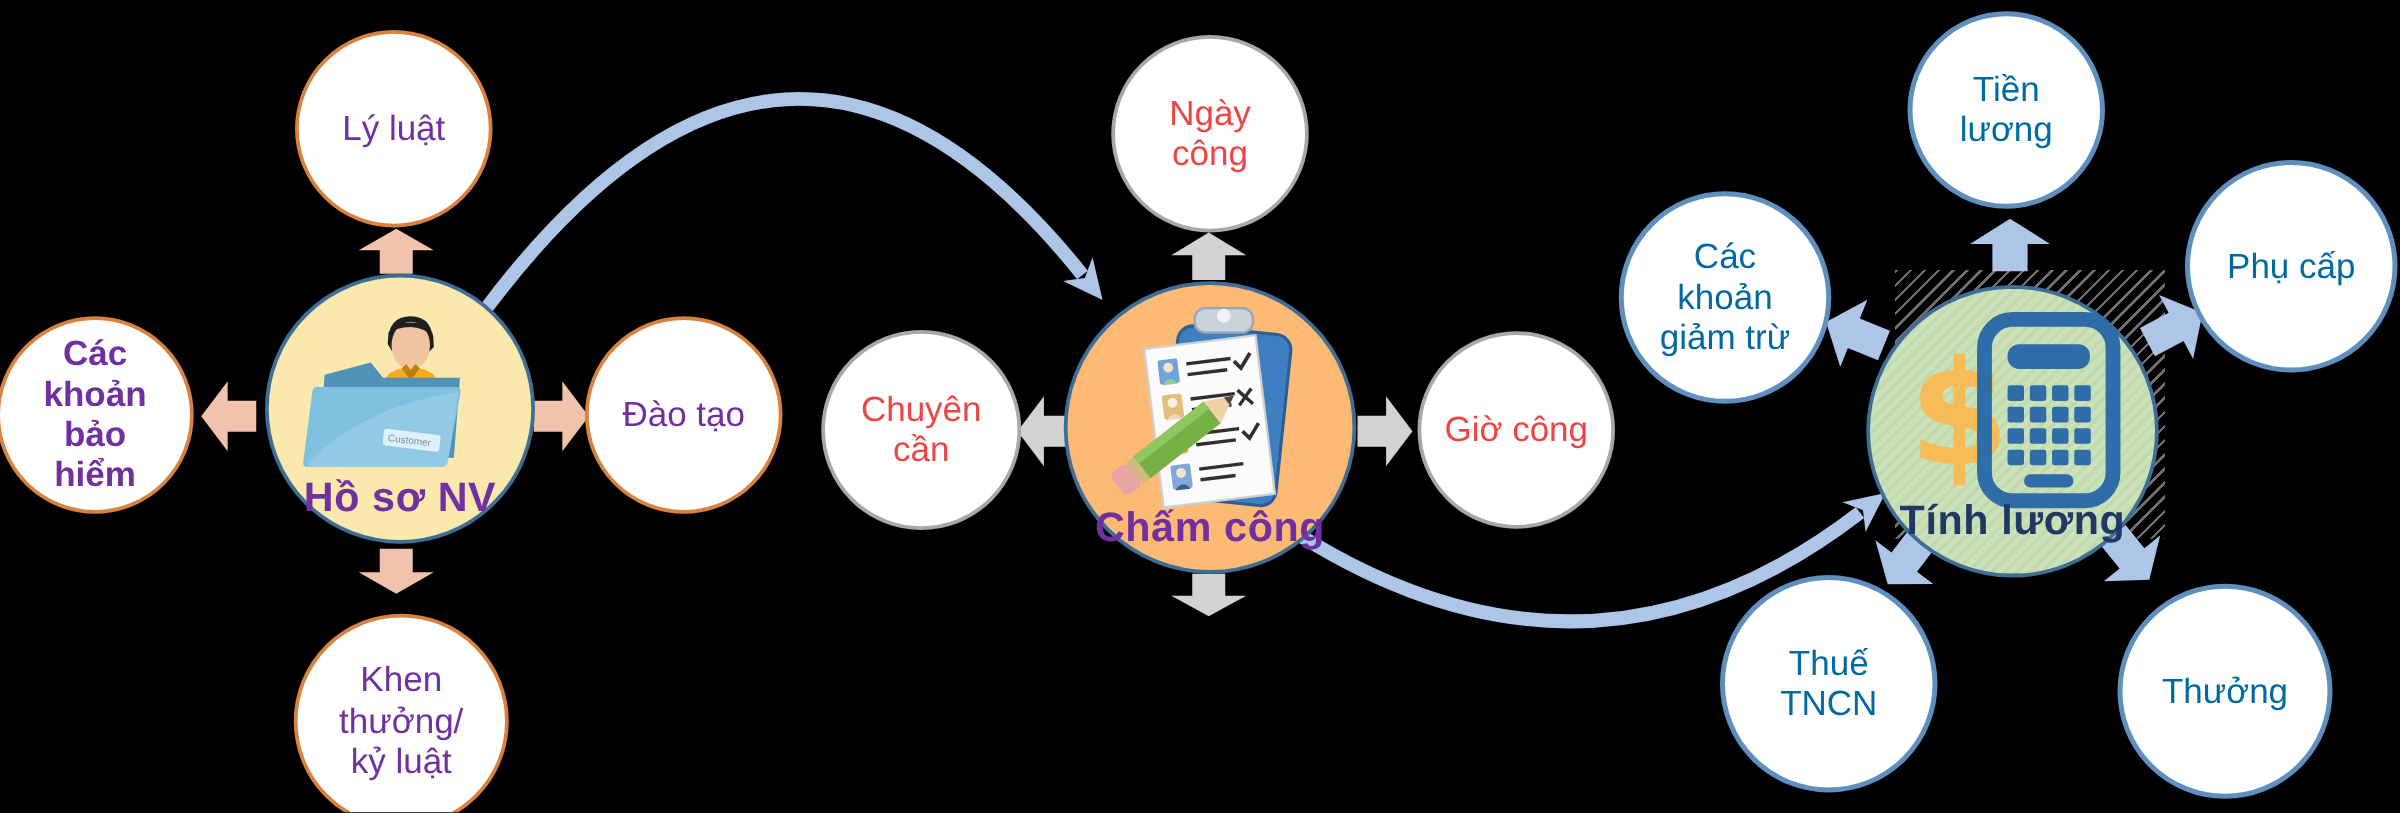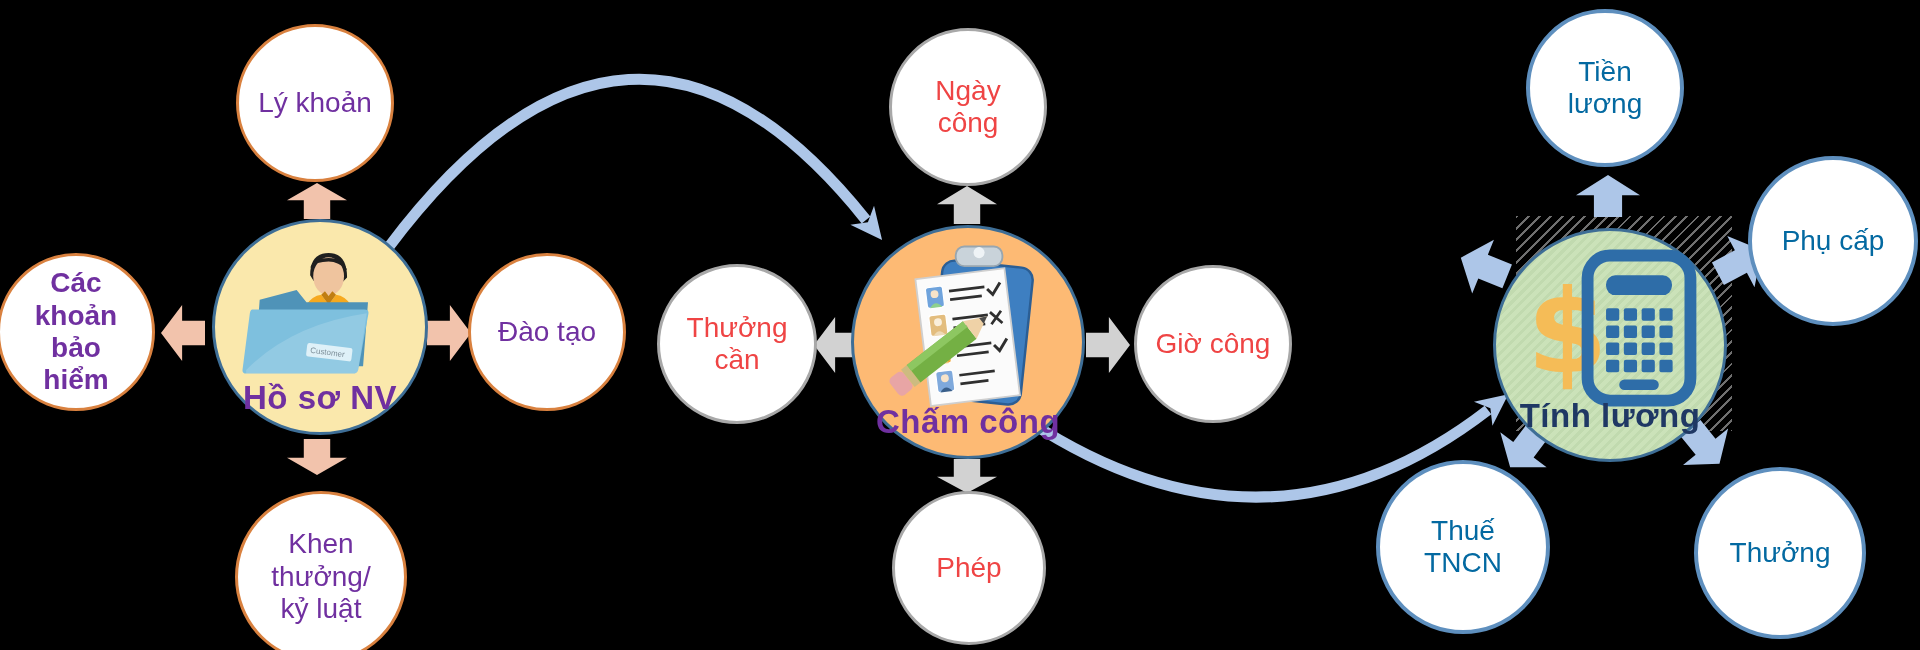--- a/index.html
+++ b/index.html
@@ -87,21 +87,21 @@
       <path d="M5 99 Q42 62 103 53 L96 99 Q95.3 102 91.5 102 L5 102 Z" fill="#ffffff" opacity="0.16"></path>
       <g transform="rotate(7 72 85)">
         <rect x="54" y="79" width="37" height="11" rx="2" fill="#DFF1F8"></rect>
         <text x="57" y="87" font-size="6.5" fill="#7C8E98">Customer</text>
       </g>
     </svg>
     <div class="hub-label">Hồ sơ NV</div>
   </div>
 
   <div class="node sat c1" style="left:236px;top:24px;width:158px;height:158px;">
-    <span>Lý khoản</span>
+    <span>Lý luật</span>
   </div>
   <div class="node sat c1 narrow" style="left:-3px;top:253px;width:158px;height:158px;">
     <span>Các khoản bảo hiểm</span>
   </div>
   <div class="node sat c1" style="left:468px;top:253px;width:158px;height:158px;">
     <span>Đào tạo</span>
   </div>
   <div class="node sat c1" style="left:235px;top:491px;width:172px;height:172px;justify-content:center;">
     <span>Khen thưởng/ kỷ luật</span>
   </div>
@@ -152,27 +152,24 @@
         <polygon points="90,84 96,87 90,90" fill="#4a4a4a"></polygon>
       </g>
     </svg>
     <div class="hub-label">Chấm công</div>
   </div>
 
   <div class="node sat c2" style="left:889px;top:28px;width:158px;height:158px;">
     <span>Ngày công</span>
   </div>
   <div class="node sat c2" style="left:657px;top:264px;width:160px;height:160px;">
-    <span>Thưởng cần</span>
+    <span>Chuyên cần</span>
   </div>
   <div class="node sat c2" style="left:1134px;top:265px;width:158px;height:158px;">
     <span>Giờ công</span>
-  </div>
-  <div class="node sat c2" style="left:892px;top:491px;width:154px;height:154px;">
-    <span>Phép</span>
   </div>
 
   <div class="node hub hub3" style="left:1493px;top:228px;width:234px;height:234px;">
     <svg class="icon" style="top:14px;" viewBox="0 0 150 135" width="198" height="178">
       <text x="12" y="96" font-size="88" font-weight="bold" fill="#F5BC57" font-family="'DejaVu Sans',sans-serif">$</text>
       <rect x="58" y="8" width="78" height="110" rx="17" fill="none" stroke="#2E6DA8" stroke-width="9"></rect>
       <rect x="72" y="23" width="50" height="15" rx="7" fill="#2E6DA8"></rect>
       <g fill="#2E6DA8">
         <rect x="72" y="48" width="10" height="9.5" rx="1.5"></rect>
           <rect x="85.5" y="48" width="10" height="9.5" rx="1.5"></rect>
@@ -192,21 +189,24 @@
           <rect x="112.5" y="87" width="10" height="9.5" rx="1.5"></rect>
         <rect x="82" y="102" width="30" height="8" rx="4"></rect>
       </g>
     </svg>
     <div class="hub-label">Tính lương</div>
   </div>
 
   <div class="node sat c3" style="left:1526px;top:9px;width:158px;height:158px;">
     <span>Tiền lương</span>
   </div>
-  <div class="node sat c3" style="left:1748px;top:156px;width:170px;height:170px;">
+  <div class="node sat c3" style="left:1295px;top:153px;width:170px;height:170px;">
+    <span>Các khoản giảm trừ</span>
+  </div>
+  <div class="node sat c3" style="left:1748px;top:128px;width:170px;height:170px;">
     <span>Phụ cấp</span>
   </div>
   <div class="node sat c3" style="left:1376px;top:460px;width:174px;height:174px;">
     <span>Thuế TNCN</span>
   </div>
   <div class="node sat c3" style="left:1694px;top:467px;width:172px;height:172px;justify-content:flex-end;">
     <span>Thưởng</span>
   </div>
 
 </div>

